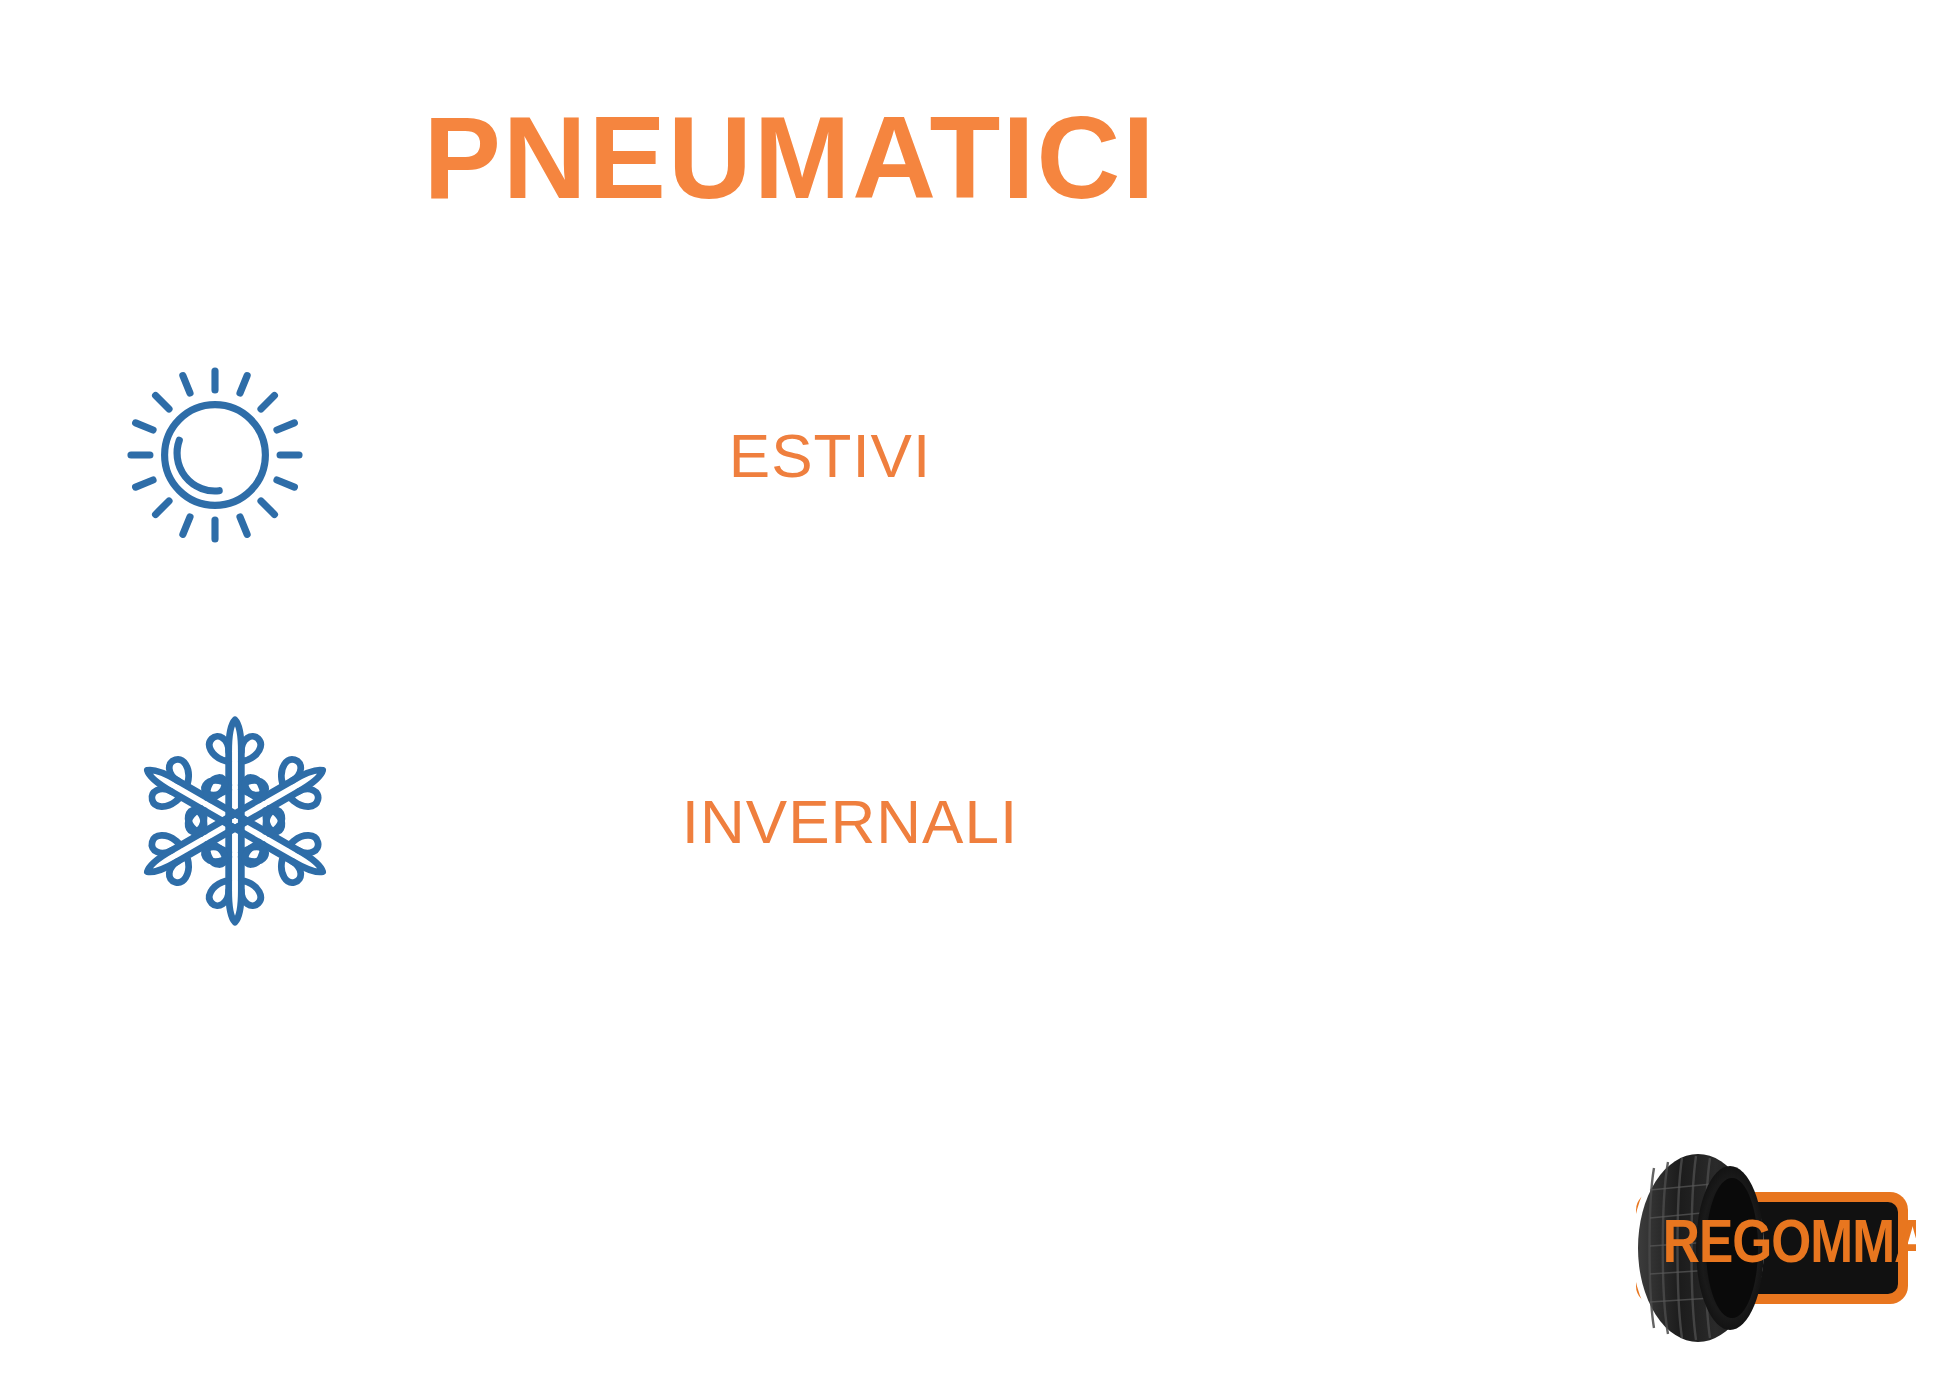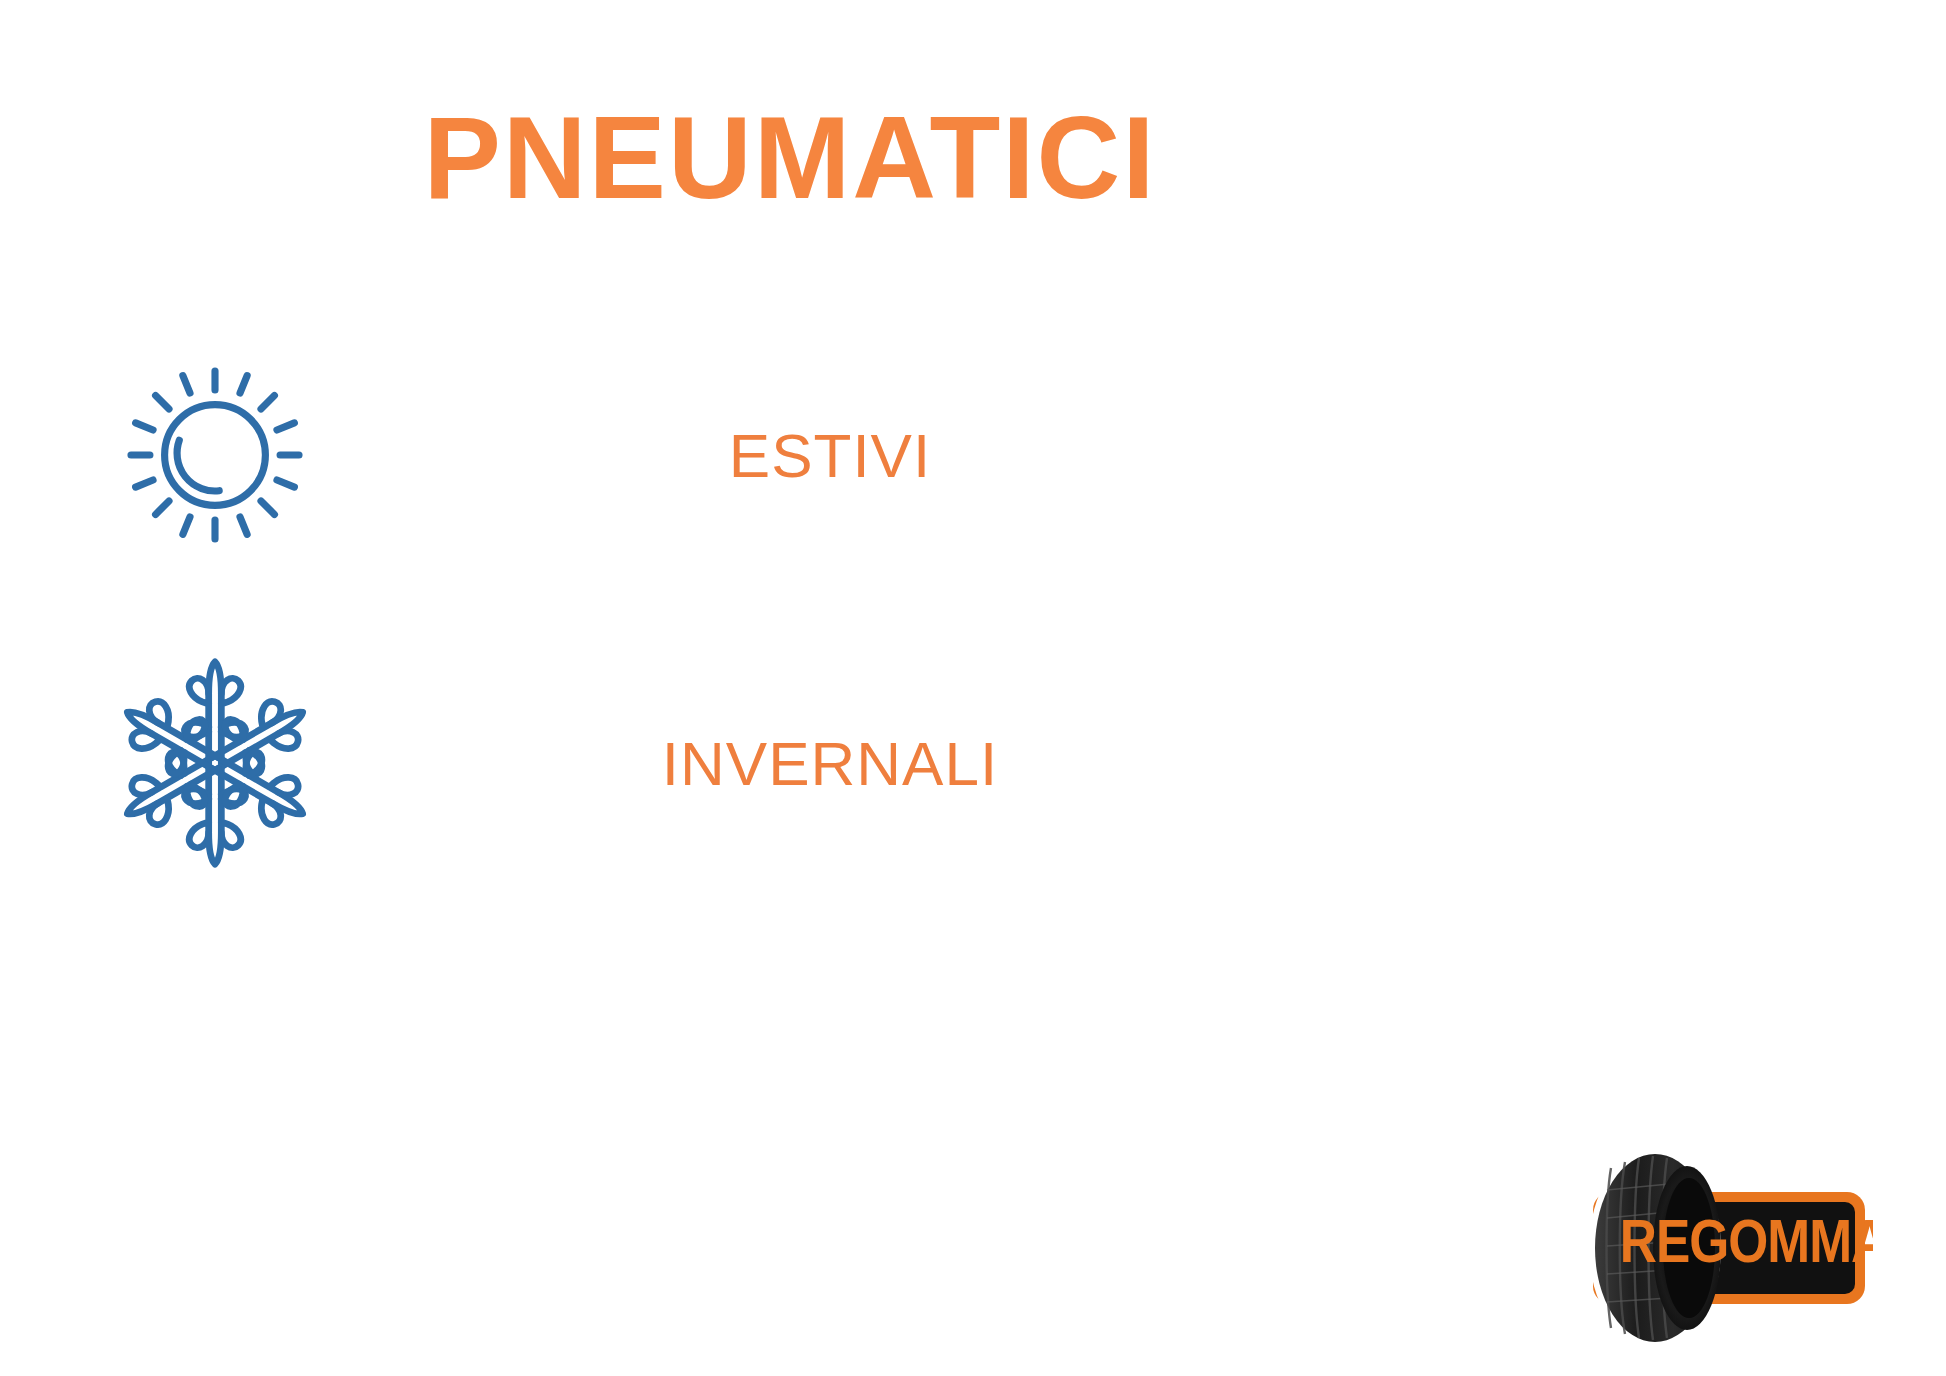--- a/index.html
+++ b/index.html
@@ -33,21 +33,21 @@
   
   .row {
     position:absolute;
     left:0;
     width:1200px;
     height:250px;
     display:flex;
     align-items:center;
   }
   #row-0 { top:330px; }
-  #row-1 { top:638px; }
+  #row-1 { top:696px;margin-left:20px; }
   #row-2 { top:1005px; }
 
   .icon-cell {
     width:430px;
     height:250px;
     display:flex;
     align-items:center;
     justify-content:center;
     flex:0 0 430px;
   }
@@ -64,21 +64,21 @@
     color:#ef7f3e;
     font-size:62px;
     font-weight:400;
     letter-spacing:1px;
     white-space:nowrap;
   }
 
   
   #logo {
     position:absolute;
-    left:1563px;
+    left:1606px;
     top:1140px;
     width:310px;
     height:215px;
   }
   #logo svg { display:block; }
 </style>
 </head>
 <body>
 
 <div id="page">

